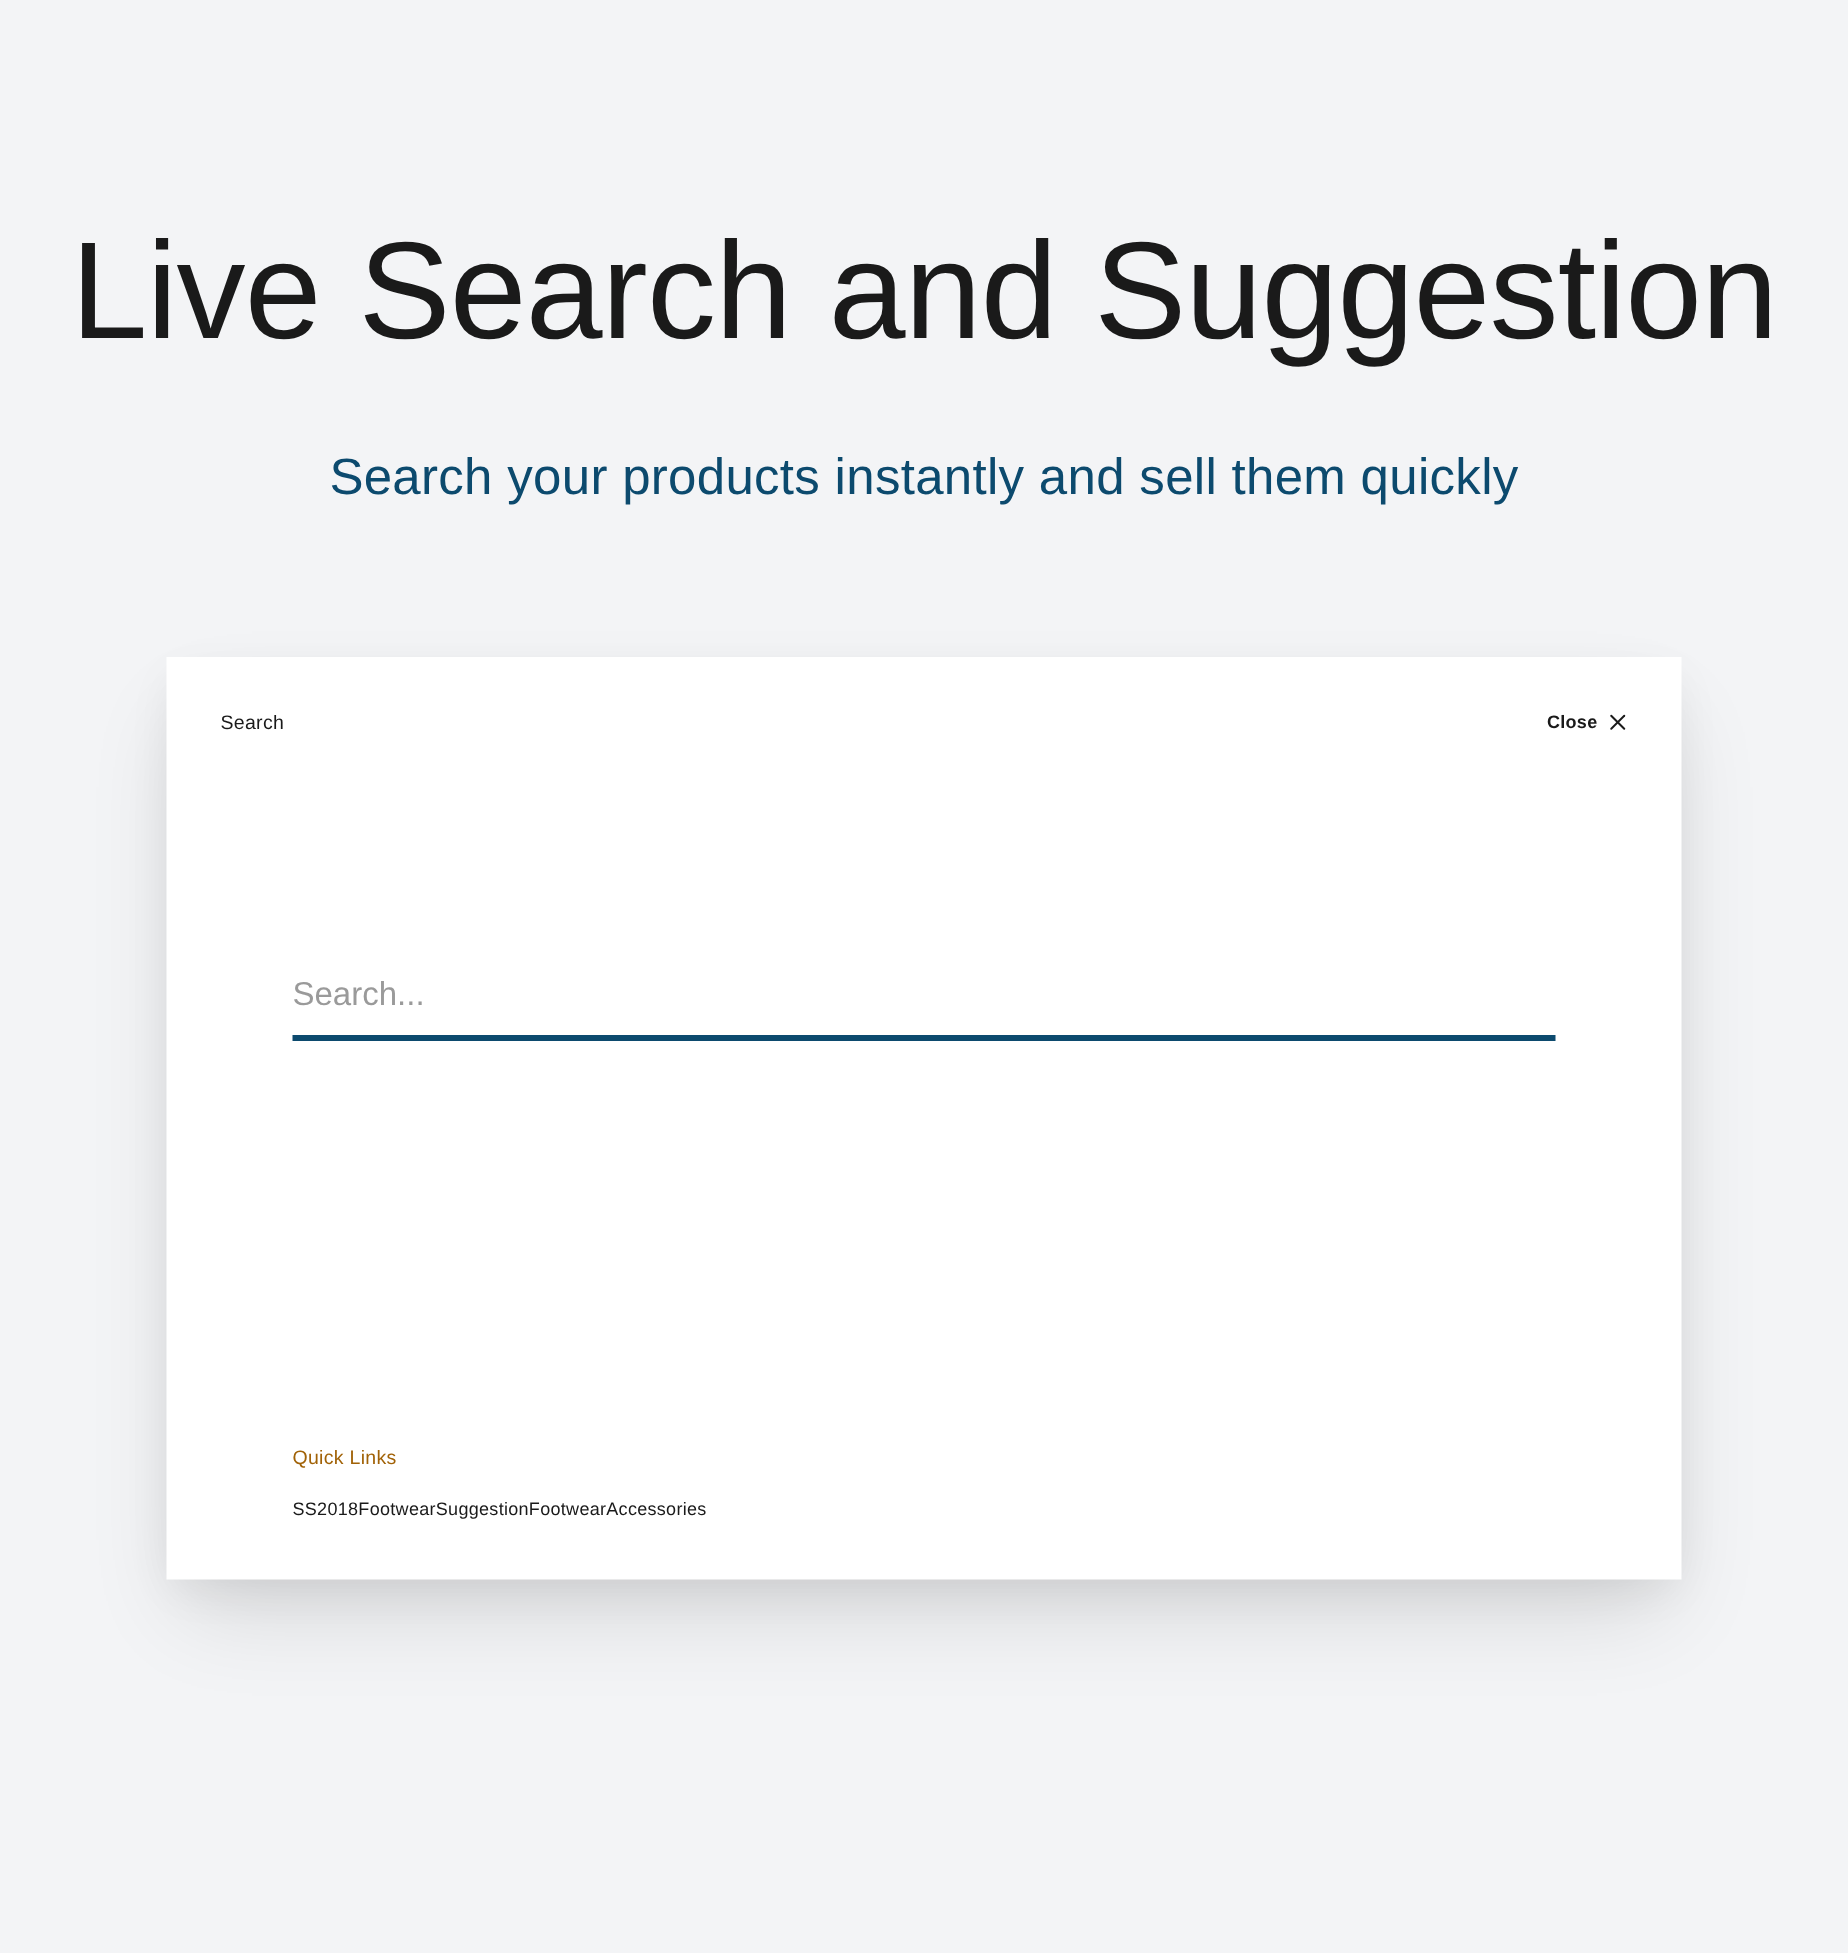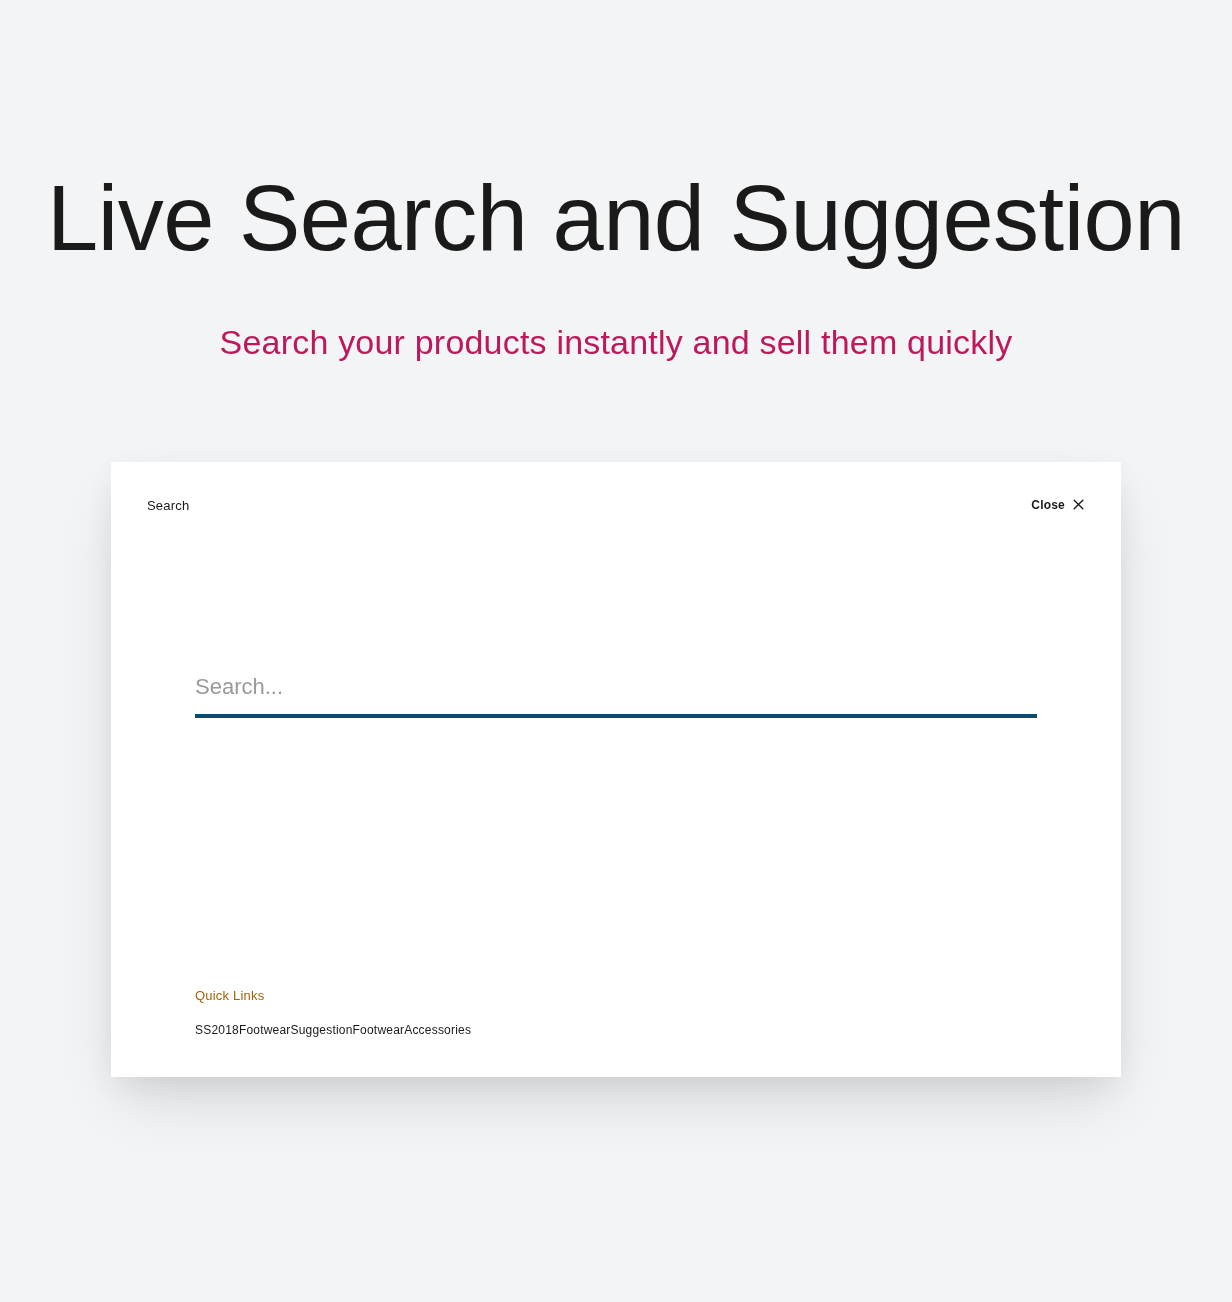--- a/index.html
+++ b/index.html
@@ -23,27 +23,26 @@
     }
     
     .hero-title {
       font-size: 92px;
       font-weight: 400;
       line-height: 1.18;
       color: #1a1a1a;
       letter-spacing: -0.5px;
       margin-bottom: 50px;
       font-family: "Futura", "Century Gothic", "Helvetica Neue", Arial, sans-serif;
-      margin-top: 24px;
     }
     
     .hero-subtitle {
       font-size: 34px;
       font-weight: 300;
-      color: #be185d;
+      color: #0c4a6e;
       letter-spacing: 0.2px;
       font-family: "Futura", "Century Gothic", "Helvetica Neue", Arial, sans-serif;
     }
     
     .card {
       background: #ffffff;
       width: 1010px;
       margin: 0 auto;
       box-shadow: 0 30px 60px -10px rgba(0,0,0,0.12), 0 10px 30px -5px rgba(0,0,0,0.08);
       padding: 36px 36px 40px 36px;
@@ -60,21 +59,21 @@
     
     .search-label {
       font-size: 13px;
       font-weight: 500;
       color: #1a1a1a;
       letter-spacing: 0.2px;
     }
     
     .close-group {
       display: flex;
-      align-items: flex-start;
+      align-items: flex-end;
       gap: 7px;
       cursor: pointer;
     }
     
     .close-label {
       font-size: 12px;
       font-weight: 600;
       color: #1a1a1a;
       letter-spacing: 0.2px;
     }

